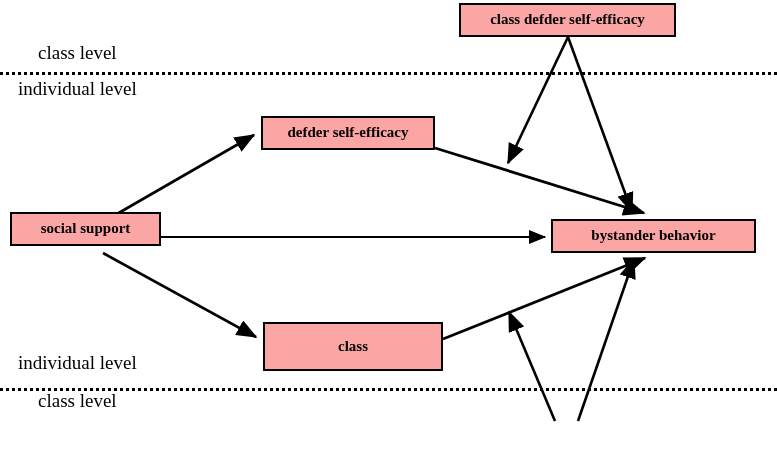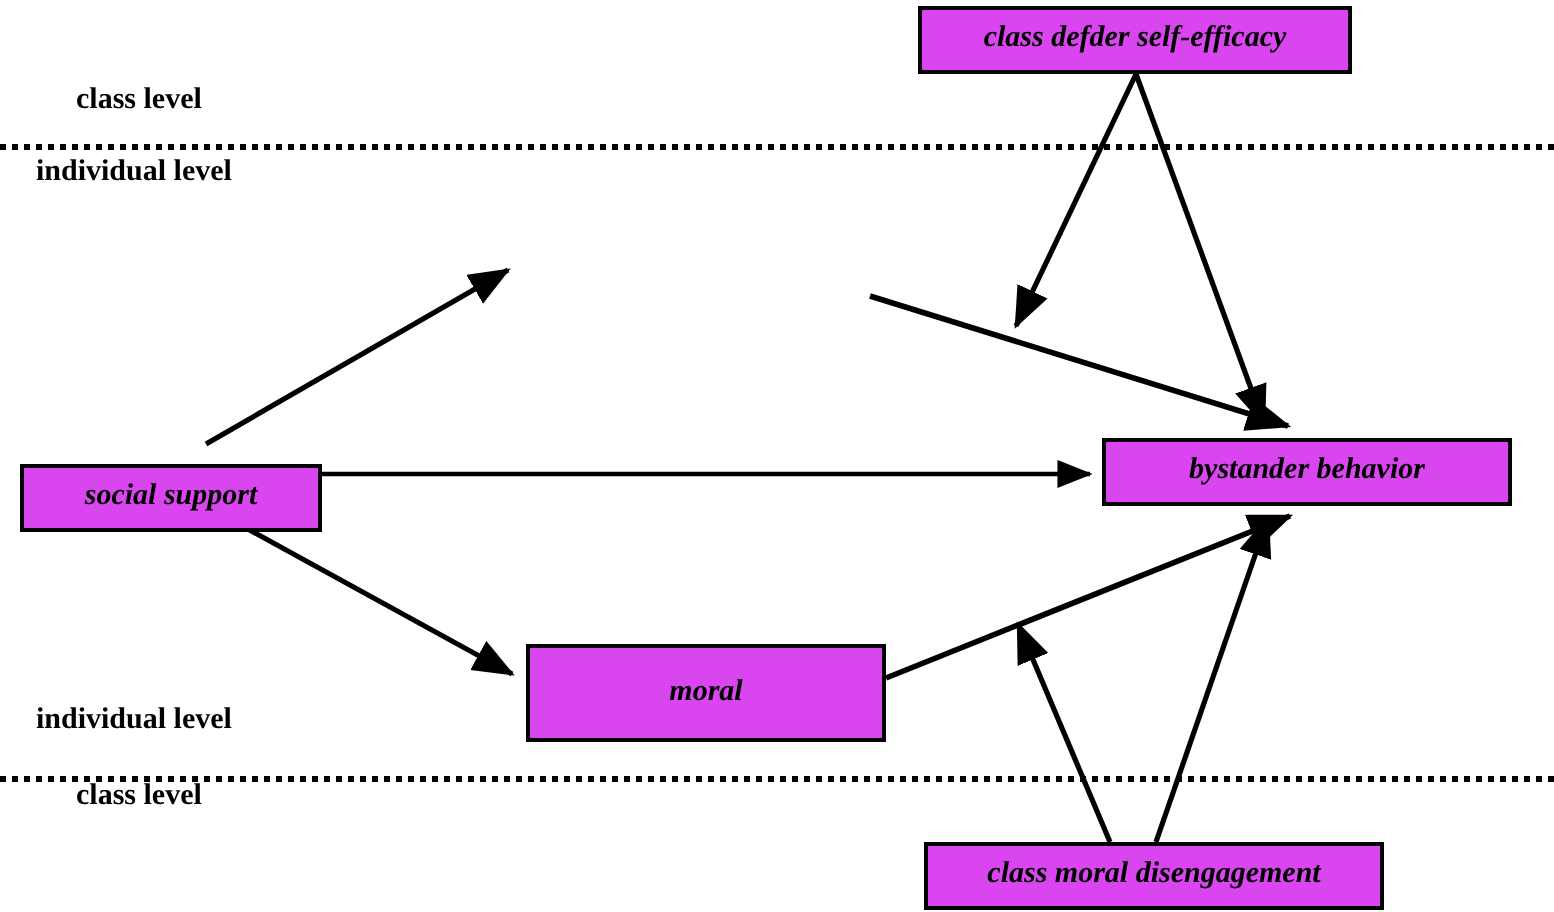--- a/index.html
+++ b/index.html
@@ -19,37 +19,36 @@
     position: absolute;
     left: 0;
     top: 0;
     width: 777px;
     height: 456px;
   }
   .node-box {
     position: absolute;
     box-sizing: border-box;
     border: 2px solid #000000;
-    background: #d946ef;
+    background: #fca5a5;
     display: flex;
     align-items: center;
     justify-content: center;
     text-align: right;
     font-weight: bold;
     font-size: 15px;
     line-height: 1.15;
     color: #000000;
     z-index: 3;
-    font-style: italic;
   }
   .node-box.two-line { font-size: 15px; }
   .level-label {
     position: absolute;
-    font-size: 15px;
-    font-weight: bold;
+    font-size: 19px;
+    font-weight: normal;
     color: #000000;
     white-space: nowrap;
     z-index: 2;
   }
   .divider {
     position: absolute;
     left: 0;
     width: 777px;
     height: 0;
     border-top: 3px dotted #000000;
@@ -90,24 +89,24 @@
   <div class="divider" style="top:72px;"></div>
   <div class="divider" style="top:388px;"></div>
 
   <div class="level-label" style="left:38px; top:42px;">class level</div>
   <div class="level-label" style="left:18px; top:78px;">individual level</div>
   <div class="level-label" style="left:18px; top:352px;">individual level</div>
   <div class="level-label" style="left:38px; top:390px;">class level</div>
 
   <div class="node-box" style="left:459px; top:3px; width:217px; height:34px;">class defder self-efficacy</div>
 
+  <div class="node-box" style="left:261px; top:116px; width:174px; height:34px;">defder self-efficacy</div>
 
-  <div class="node-box" style="left:10px; top:232px; width:151px; height:34px;">social support</div>
+  <div class="node-box" style="left:10px; top:212px; width:151px; height:34px;">social support</div>
 
   <div class="node-box" style="left:551px; top:219px; width:205px; height:34px;">bystander behavior</div>
 
   <div class="node-box two-line" style="left:263px; top:322px; width:180px; height:49px; flex-direction:column;">
-    <span>moral</span>
+    <span>class</span>
   </div>
 
-  <div class="node-box" style="left:462px; top:421px; width:230px; height:34px;">class moral disengagement</div>
 
 </div>
 
 </body></html>

